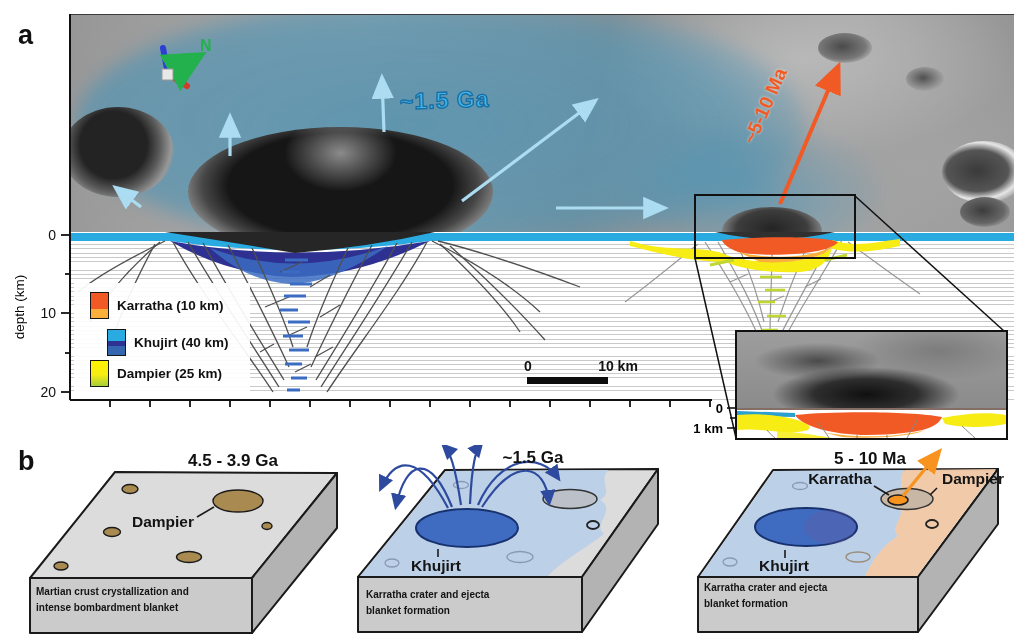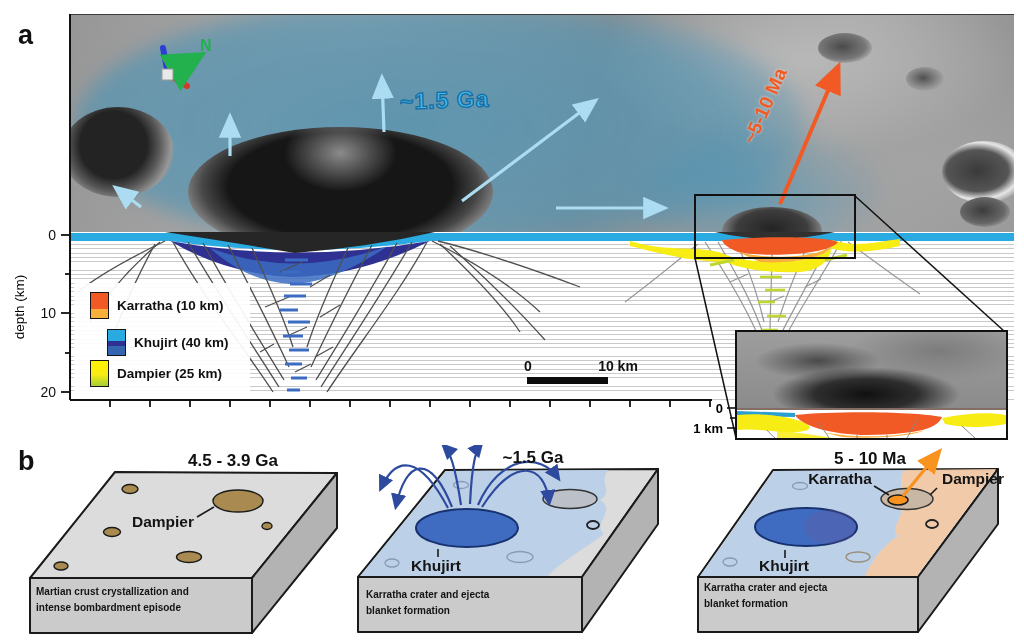--- a/index.html
+++ b/index.html
@@ -361,21 +361,21 @@
     <line x1="937" y1="488" x2="930" y2="495" stroke="#1a1a1a" stroke-width="1.6"></line>
     <line x1="785" y1="550" x2="785" y2="558" stroke="#1a1a1a" stroke-width="1.6"></line>
     <text class="svg-title" x="870" y="464" text-anchor="middle">5 - 10 Ma</text>
     <text class="svg-clabel" x="840" y="484" text-anchor="middle">Karratha</text>
     <text class="svg-clabel" x="942" y="484" text-anchor="start">Dampier</text>
     <text class="svg-clabel" x="784" y="571" text-anchor="middle">Khujirt</text>
   </svg>
 
   <div class="cap" style="left:36px;top:584px;">
     <div>Martian crust crystallization and</div>
-    <div>intense bombardment episode</div>
+    <div>intense bombardment blanket</div>
   </div>
   <div class="cap" style="left:366px;top:587px;">
     <div>Karratha crater and ejecta</div>
     <div>blanket formation</div>
   </div>
   <div class="cap" style="left:704px;top:580px;">
     <div>Karratha crater and ejecta</div>
     <div>blanket formation</div>
   </div>
 

